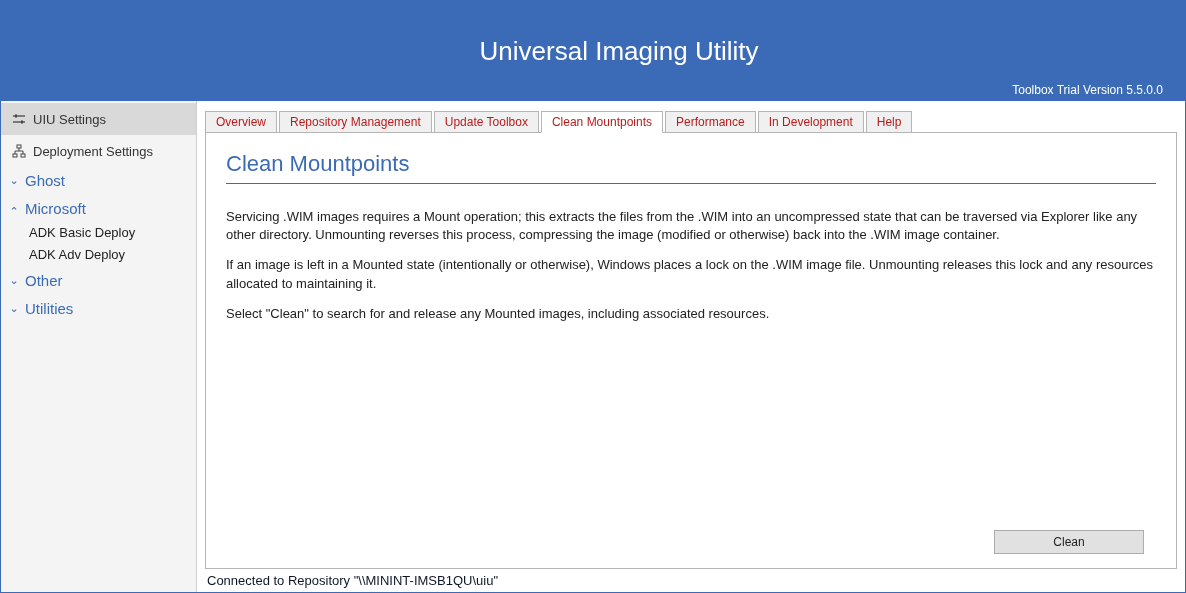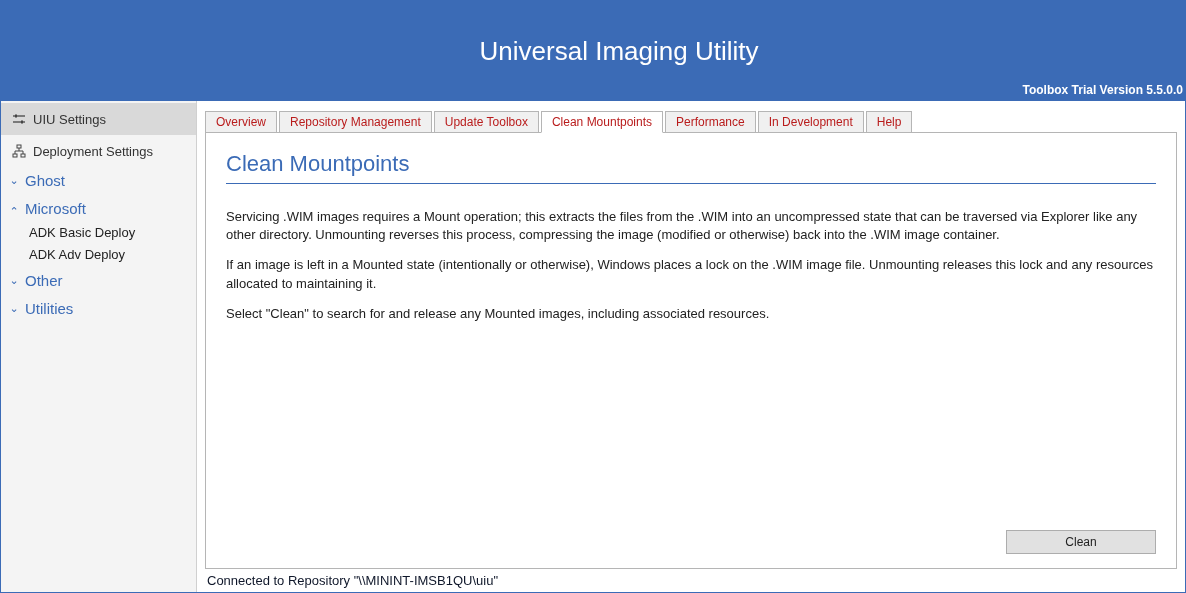--- a/index.html
+++ b/index.html
@@ -34,22 +34,22 @@
   .banner {
     background: #3b6bb6; color: #fff;
     height: 100px; position: relative;
     display:flex; flex-direction:column; justify-content:center;align-items:center;
   }
   .banner h1 {
     font-size: 26px; font-weight: 400;
     padding-left: 52px;
   }
   .banner .version {
-    position:absolute; right:2px; bottom:4px;
-    font-size:12px; color:#fff;font-weight:bold;
+    position:absolute; right:22px; bottom:4px;
+    font-size:12px; color:#fff;
   }
 
   
   .body {
     flex:1; display:flex; min-height:0;
   }
 
   
   .sidebar {
     width: 196px; background:#f4f4f4;
@@ -131,21 +131,21 @@
   .panel-heading {
     color:#3b6bb6; font-size:22px; font-weight:400;
     padding-bottom:6px; border-bottom:1px solid #3b6bb6;
     margin-bottom:24px;
   }
   .panel-body p {
     font-size:13px; color:#222; line-height:1.4;
     margin-bottom:12px;
   }
   .button-row {
-    position:absolute; right:20px; bottom:14px;
+    position:absolute; right:32px; bottom:14px;
   }
   .btn {
     min-width:150px; height:24px;
     background:#e1e1e1; border:1px solid #adadad;
     font-size:12px; color:#222;
     display:flex; align-items:center; justify-content:center;
     cursor:default;
   }
 
   

